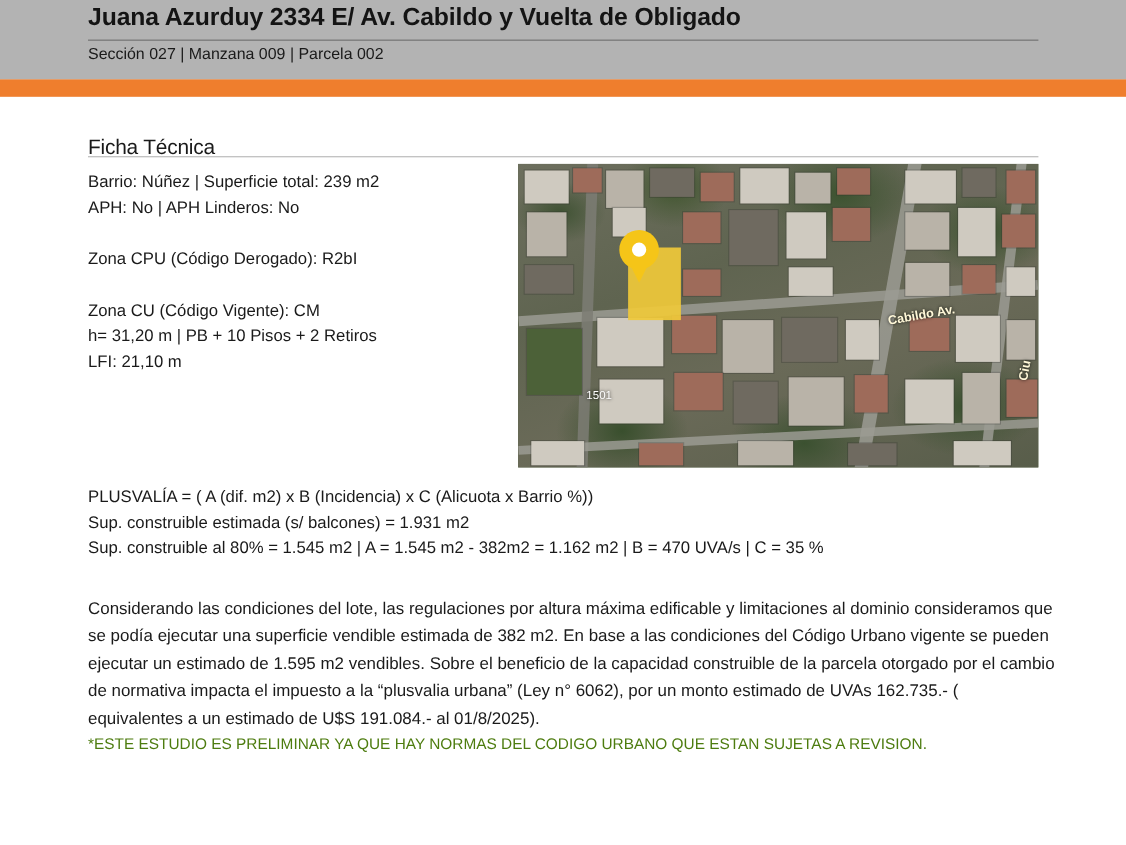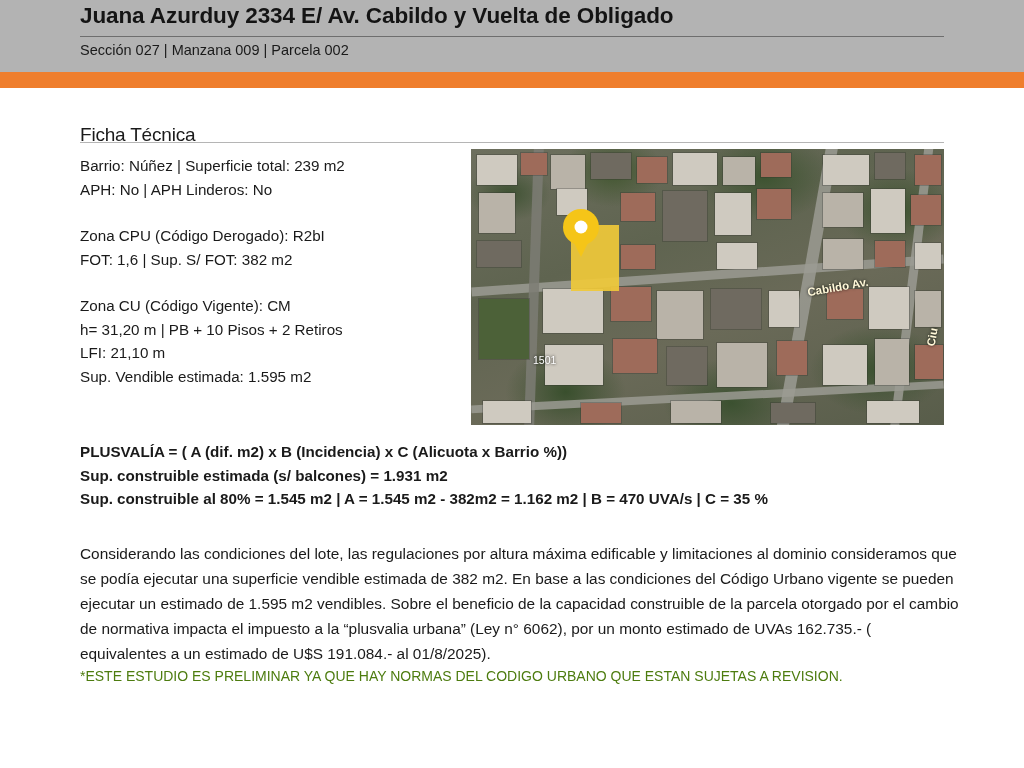--- a/index.html
+++ b/index.html
@@ -187,21 +187,20 @@
 
   
   .plusvalia {
     position: absolute;
     left: 80px;
     top: 352px;
     width: 870px;
     font-size: 15.2px;
     color: #1a1a1a;
     line-height: 23.5px;
-    font-weight: bold;
   }
   .paragraph {
     position: absolute;
     left: 80px;
     top: 453px;
     width: 880px;
     font-size: 15.4px;
     color: #1a1a1a;
     line-height: 25px;
   }
@@ -227,26 +226,24 @@
 <div class="content">
 
   <div class="section-title">Ficha Técnica</div>
   <div class="section-rule"></div>
 
   <div class="ficha-lines">
     <div>Barrio: Núñez | Superficie total:  239 m2</div>
     <div>APH: No  | APH Linderos: No</div>
     <div class="gap"></div>
     <div>Zona CPU (Código Derogado): R2bI</div>
-    <div>FOT: 1,6 | Sup. S/ FOT: 382 m2</div>
     <div class="gap"></div>
     <div>Zona CU (Código Vigente): CM</div>
     <div>h= 31,20 m | PB + 10 Pisos + 2 Retiros</div>
     <div>LFI: 21,10 m</div>
-    <div>Sup. Vendible estimada: 1.595 m2</div>
   </div>
 
   <div class="map">
     <div class="map-base"></div>
 
     <div class="street" style="left:0;top:122px;width:473px;height:9px;transform:rotate(-4deg);"></div>
     <div class="street dark" style="left:58px;top:0;width:10px;height:276px;transform:rotate(2deg);"></div>
     <div class="street" style="left:330px;top:-20px;width:12px;height:320px;transform:rotate(10deg);"></div>
     <div class="street" style="left:436px;top:-20px;width:9px;height:320px;transform:rotate(7deg);"></div>
     <div class="street" style="left:0;top:244px;width:473px;height:8px;transform:rotate(-3deg);"></div>

